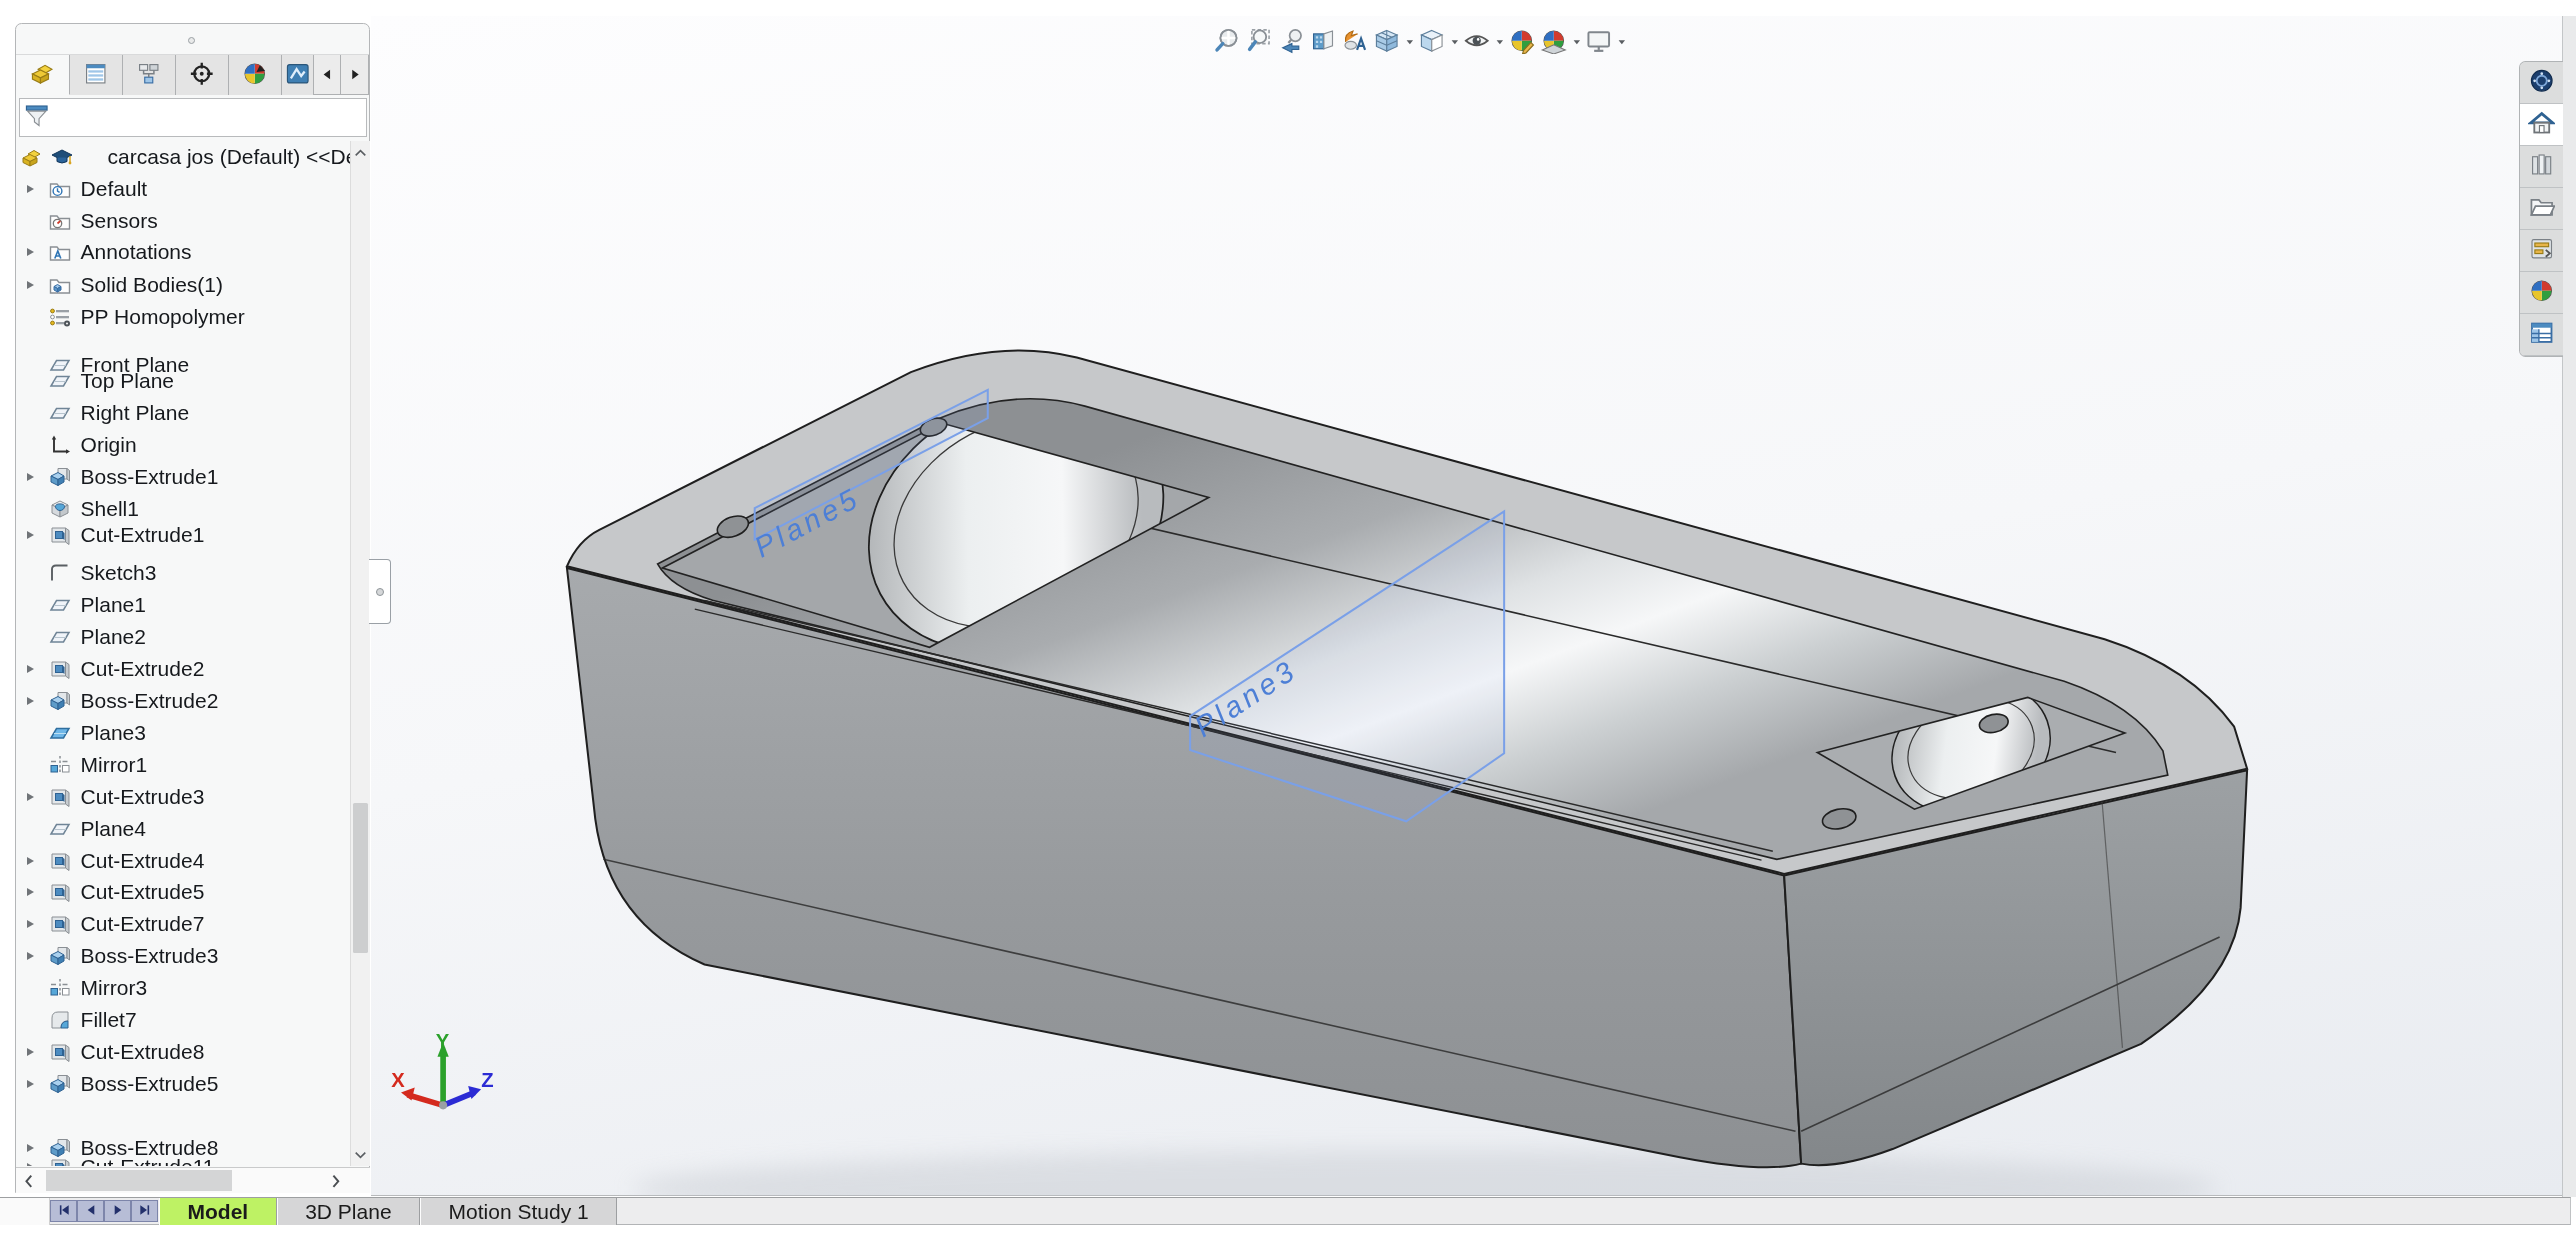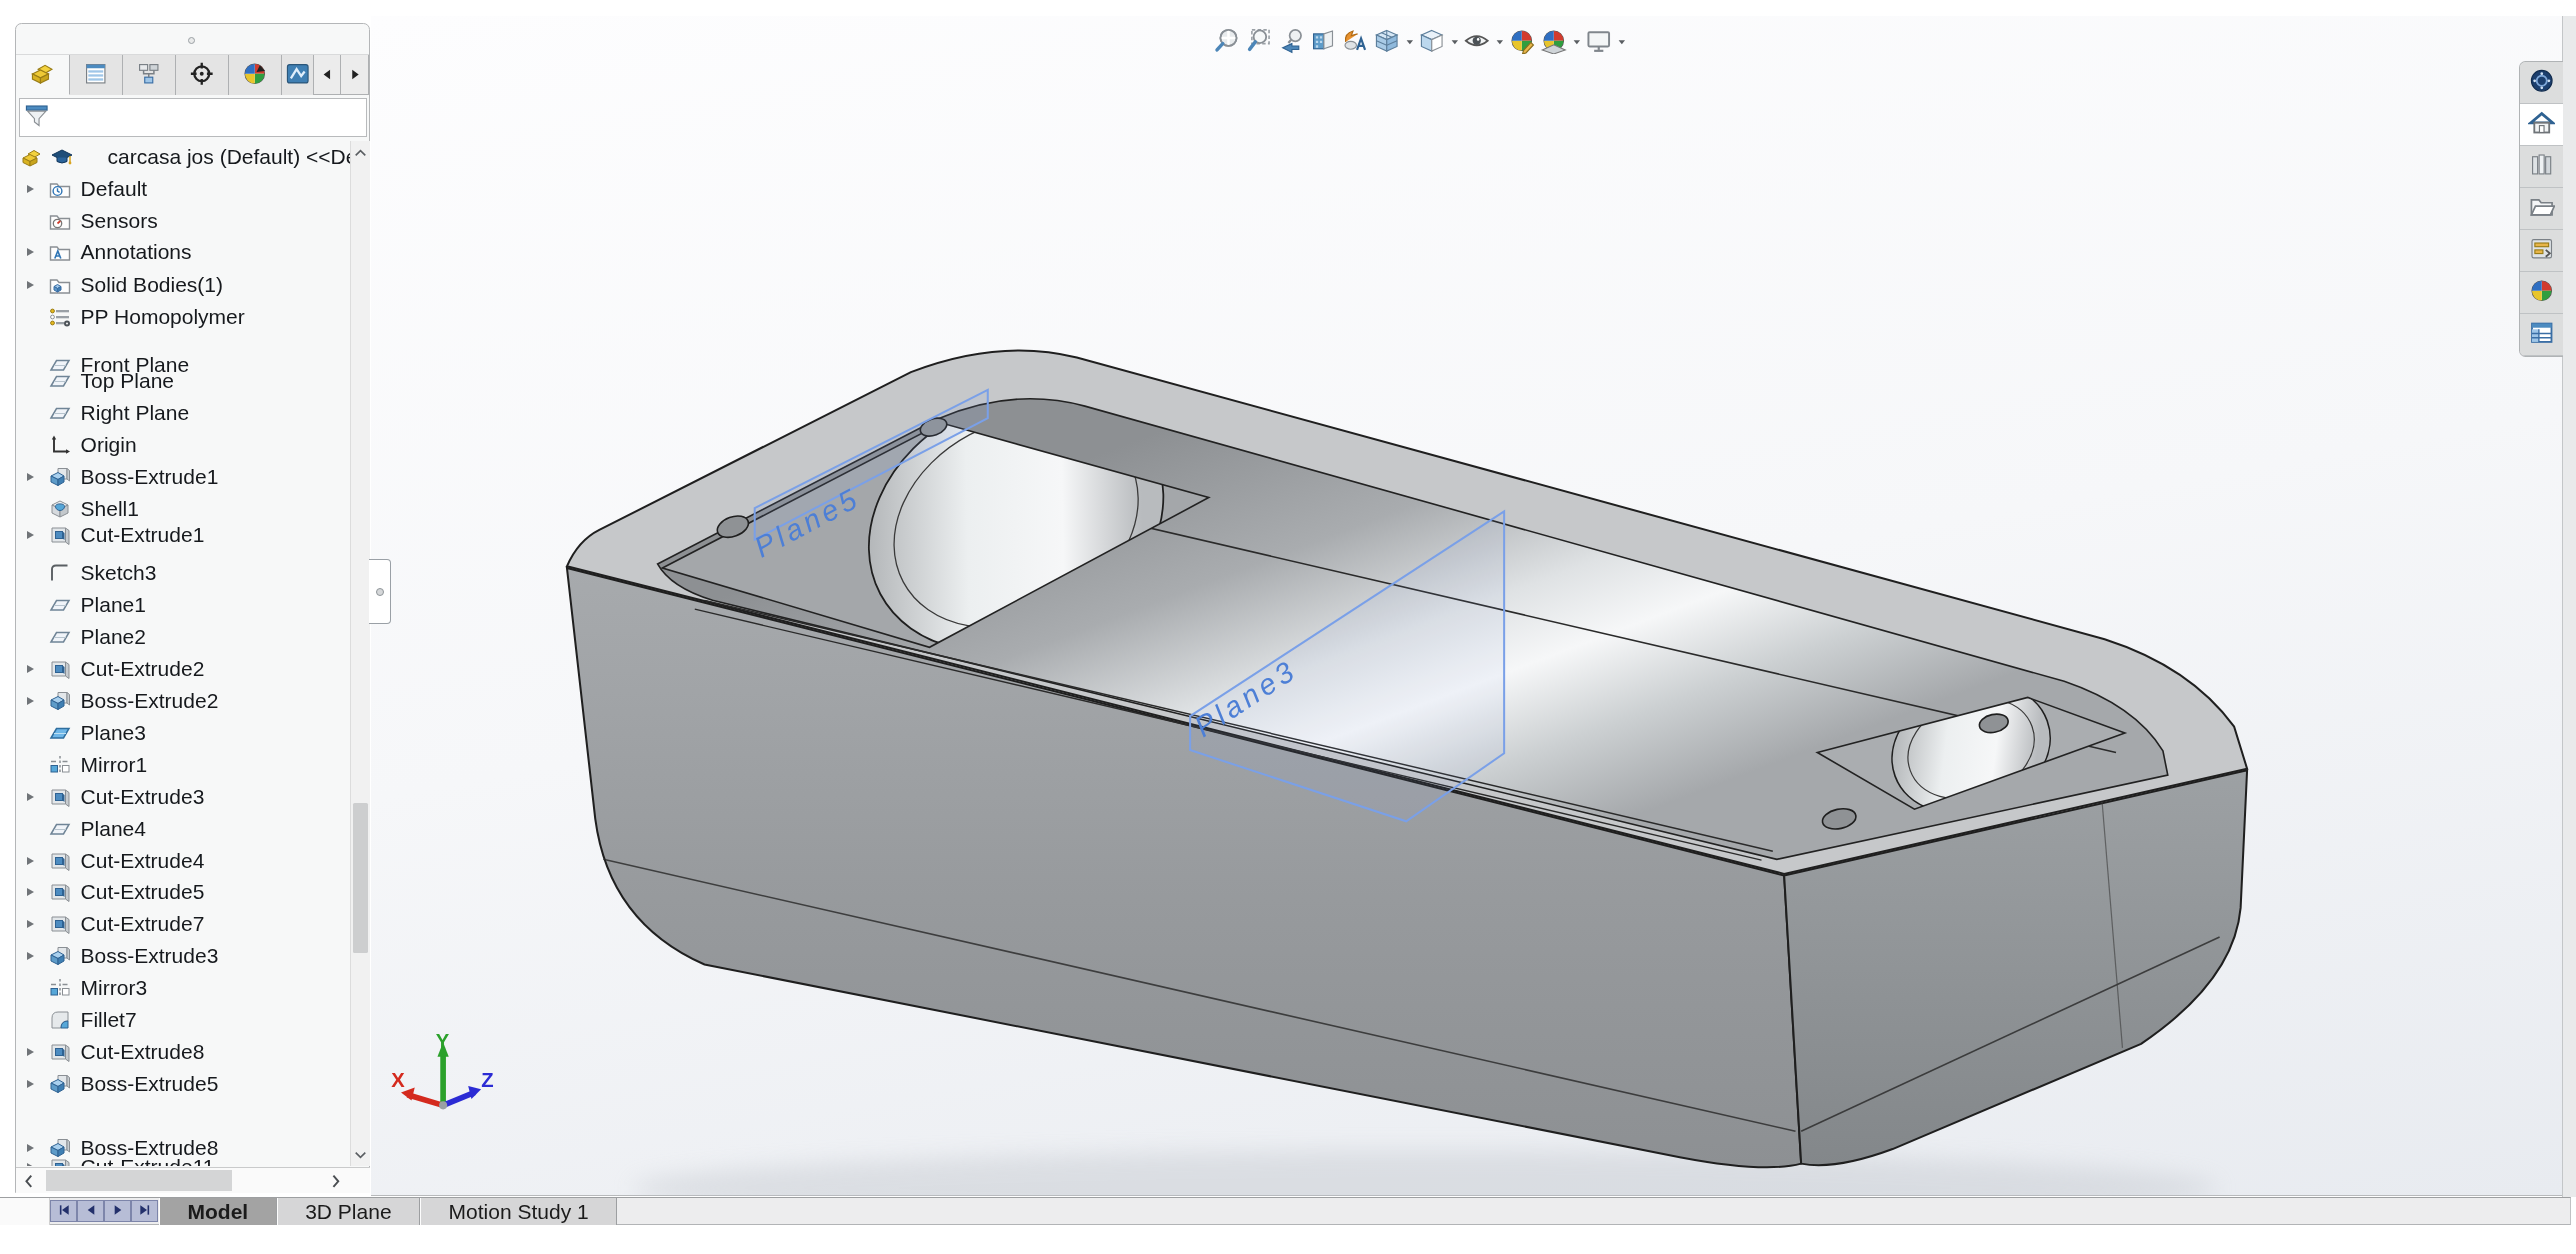--- a/index.html
+++ b/index.html
@@ -65,21 +65,21 @@
   
   .bottombar{position:absolute;left:0;top:1197px;width:2571px;height:27.5px;background:#ededee;
     border-top:0.8px solid #9d9fa1;border-bottom:0.8px solid #b2b4b6;border-right:0.8px solid #c0c2c4;}
   .navgrp{position:absolute;left:50px;top:2.4px;display:flex;}
   .navbtn{width:27px;height:22px;background:#b7bdd6;border:0.8px solid #7d85aa;margin-right:0;
     display:flex;align-items:center;justify-content:center;}
   .navbtn svg{width:16px;height:16px;}
   .dtabs{position:absolute;left:159px;top:0;height:27px;display:flex;}
   .dtab{height:27px;padding:0 27.5px;display:flex;align-items:center;justify-content:center;
     font-size:21px;color:#1b1b1b;background:#d6d6d7;border-right:0.8px solid #9d9fa1;border-left:0.8px solid #fdfdfd;}
-  .dtab.active{background:#a3a3a3;font-weight:bold;}
+  .dtab.active{background:#bef264;font-weight:bold;}
   .white-left{position:absolute;left:0;top:0;width:50px;height:27px;background:#fafafa;border-right:0.8px solid #d0d0d0;}
 </style>
 </head>
 <body>
 
 <div class="panel">
   <div class="panel-header">
     <div class="grip-dot"></div>
   </div>
   <div class="ptabs">

